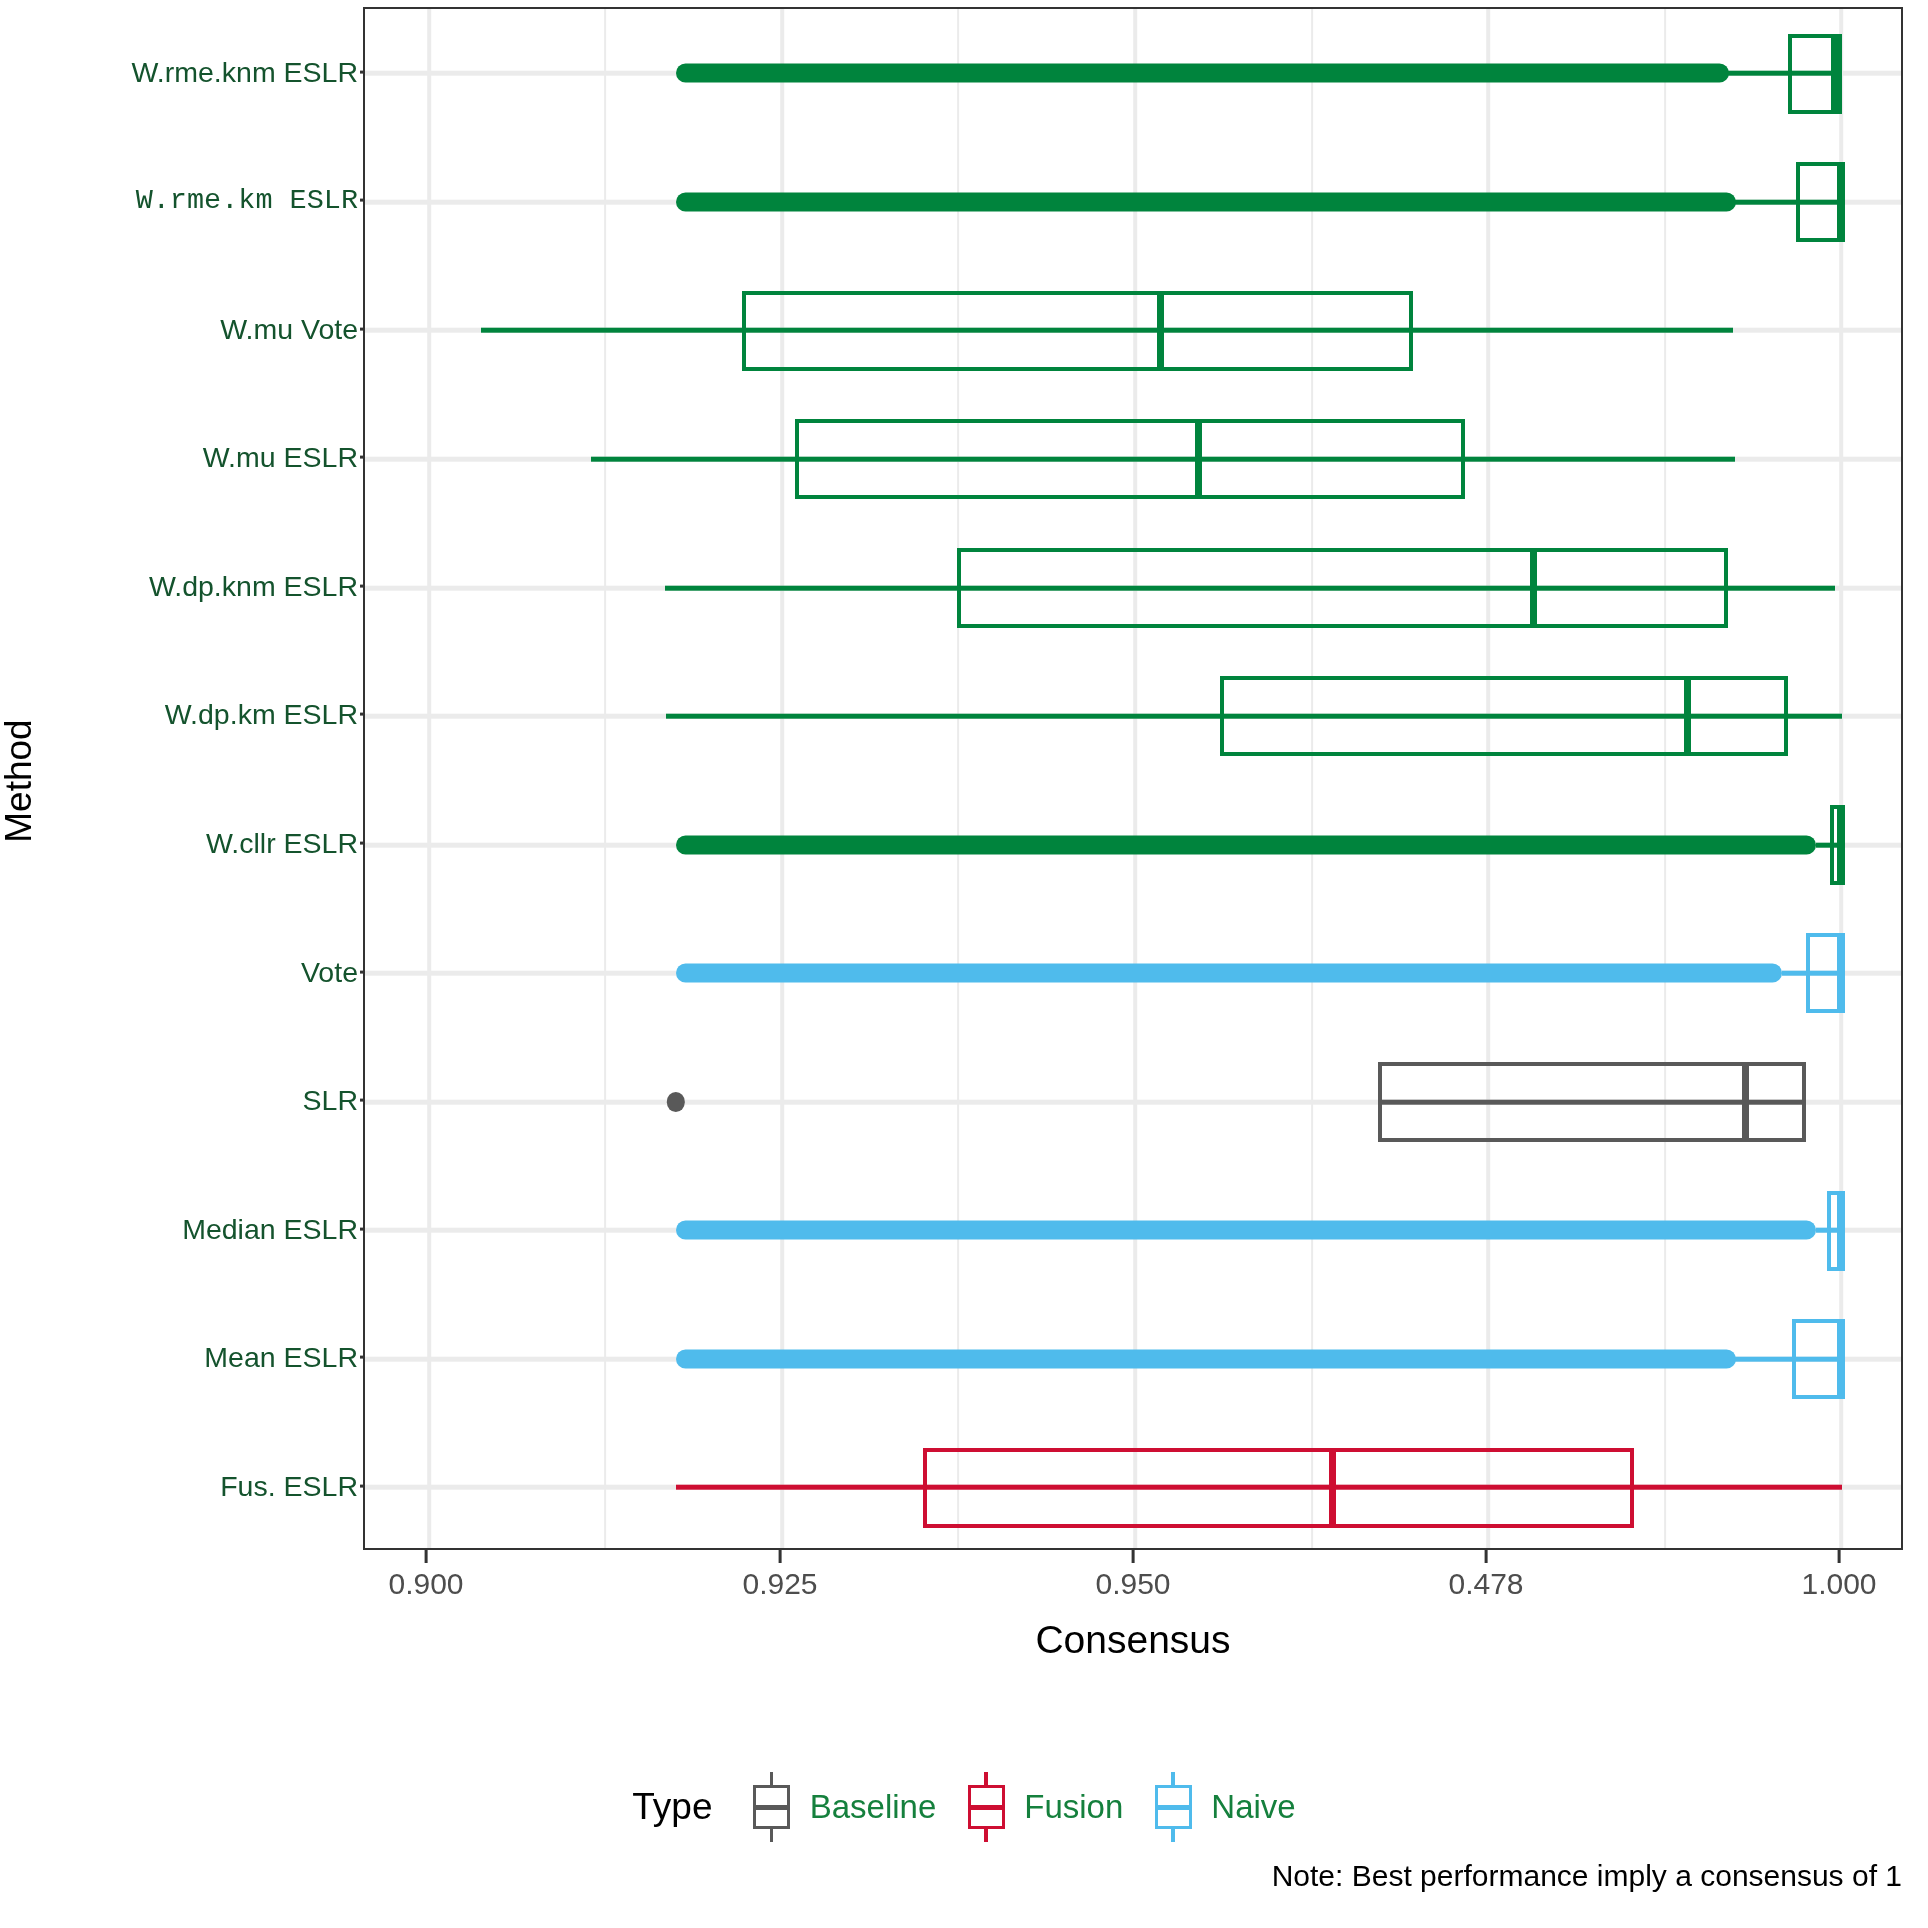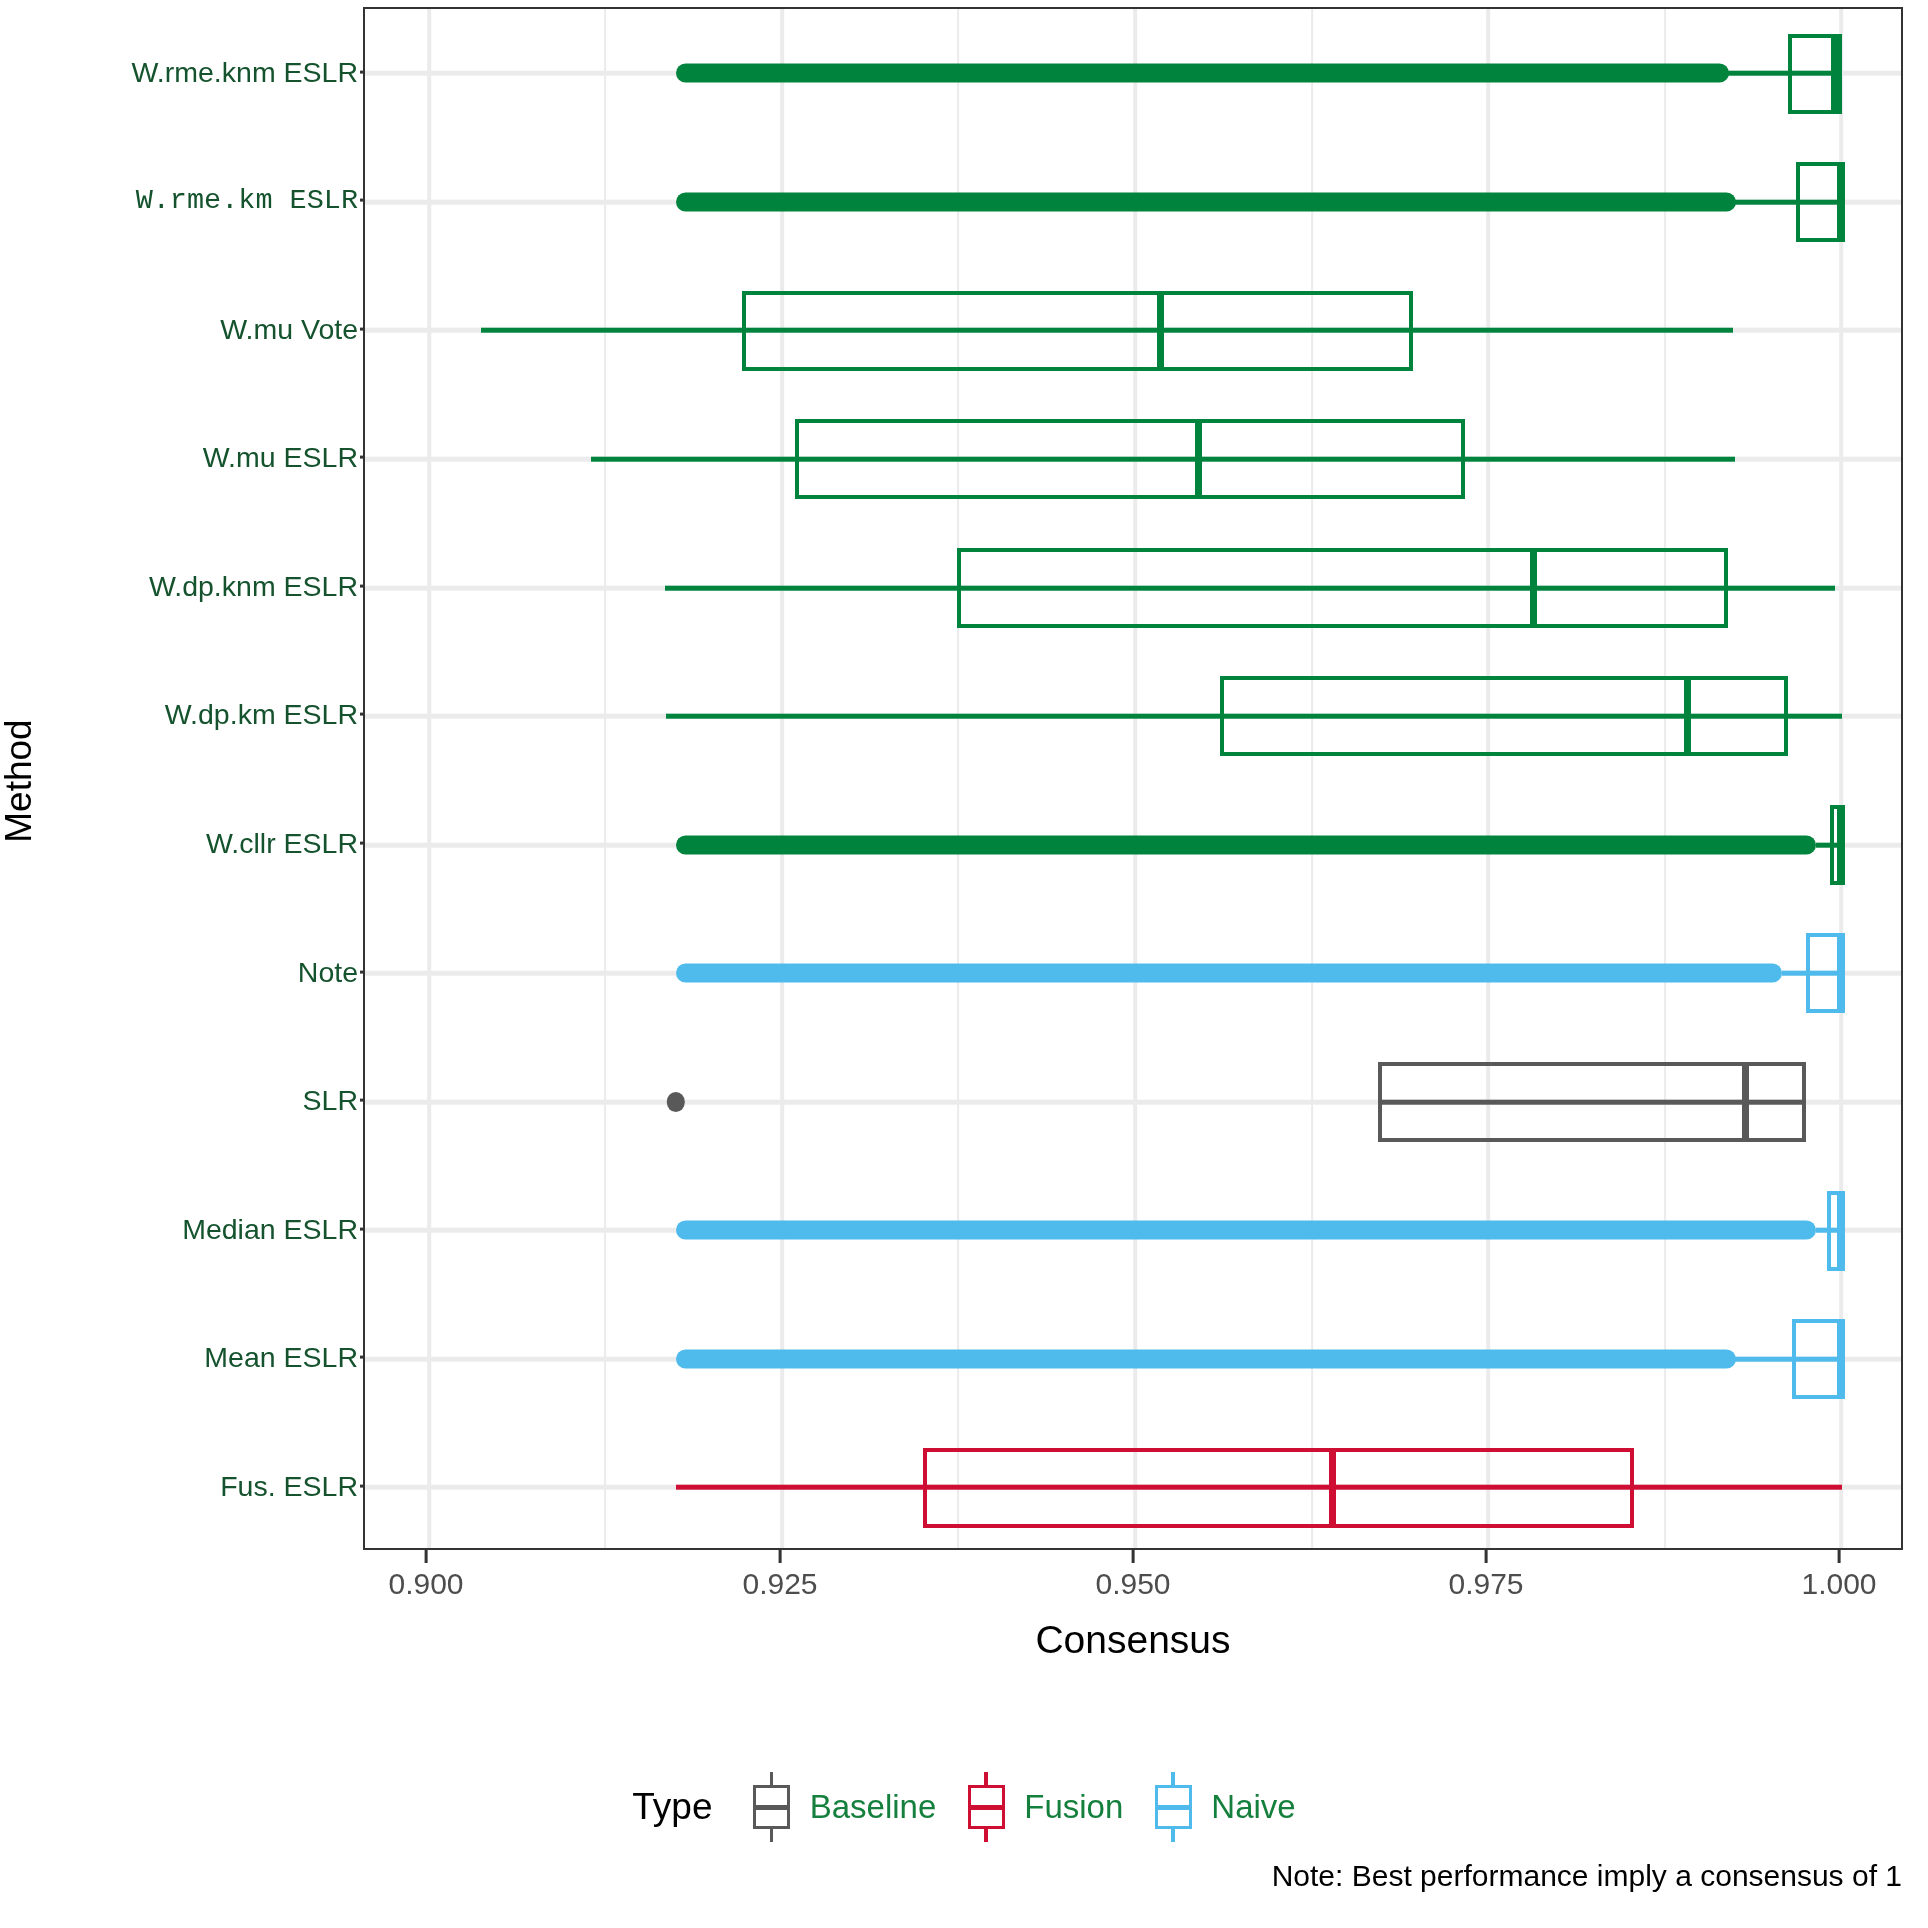--- a/index.html
+++ b/index.html
@@ -237,21 +237,21 @@
       <div class="y-tick-label" style="top: 329px;">W.mu Vote</div>
       <div class="y-tick-mark" style="top: 329px;"></div>
       <div class="y-tick-label" style="top: 457px;">W.mu ESLR</div>
       <div class="y-tick-mark" style="top: 457px;"></div>
       <div class="y-tick-label" style="top: 586px;">W.dp.knm ESLR</div>
       <div class="y-tick-mark" style="top: 586px;"></div>
       <div class="y-tick-label" style="top: 714px;">W.dp.km ESLR</div>
       <div class="y-tick-mark" style="top: 714px;"></div>
       <div class="y-tick-label" style="top: 843px;">W.cllr ESLR</div>
       <div class="y-tick-mark" style="top: 843px;"></div>
-      <div class="y-tick-label" style="top: 972px;">Note</div>
+      <div class="y-tick-label" style="top: 972px;">Vote</div>
       <div class="y-tick-mark" style="top: 972px;"></div>
       <div class="y-tick-label" style="top: 1100px;">SLR</div>
       <div class="y-tick-mark" style="top: 1100px;"></div>
       <div class="y-tick-label" style="top: 1229px;">Median ESLR</div>
       <div class="y-tick-mark" style="top: 1229px;"></div>
       <div class="y-tick-label" style="top: 1357px;">Mean ESLR</div>
       <div class="y-tick-mark" style="top: 1357px;"></div>
       <div class="y-tick-label" style="top: 1486px;">Fus. ESLR</div>
       <div class="y-tick-mark" style="top: 1486px;"></div>
     </div>
@@ -324,21 +324,21 @@
     </div>
 
   <div id="x-ticks">
       <div class="x-tick-mark" style="left: 426px;"></div>
       <div class="x-tick-label" style="left: 426px;">0.900</div>
       <div class="x-tick-mark" style="left: 780px;"></div>
       <div class="x-tick-label" style="left: 780px;">0.925</div>
       <div class="x-tick-mark" style="left: 1133px;"></div>
       <div class="x-tick-label" style="left: 1133px;">0.950</div>
       <div class="x-tick-mark" style="left: 1486px;"></div>
-      <div class="x-tick-label" style="left: 1486px;">0.975</div>
+      <div class="x-tick-label" style="left: 1486px;">0.478</div>
       <div class="x-tick-mark" style="left: 1839px;"></div>
       <div class="x-tick-label" style="left: 1839px;">1.000</div>
     </div>
 
   <div class="x-axis-title">Consensus</div>
 
   <div id="legend">
     <div class="legend-title">Type</div>
   <div class="legend-entry">
         <div class="legend-key">

